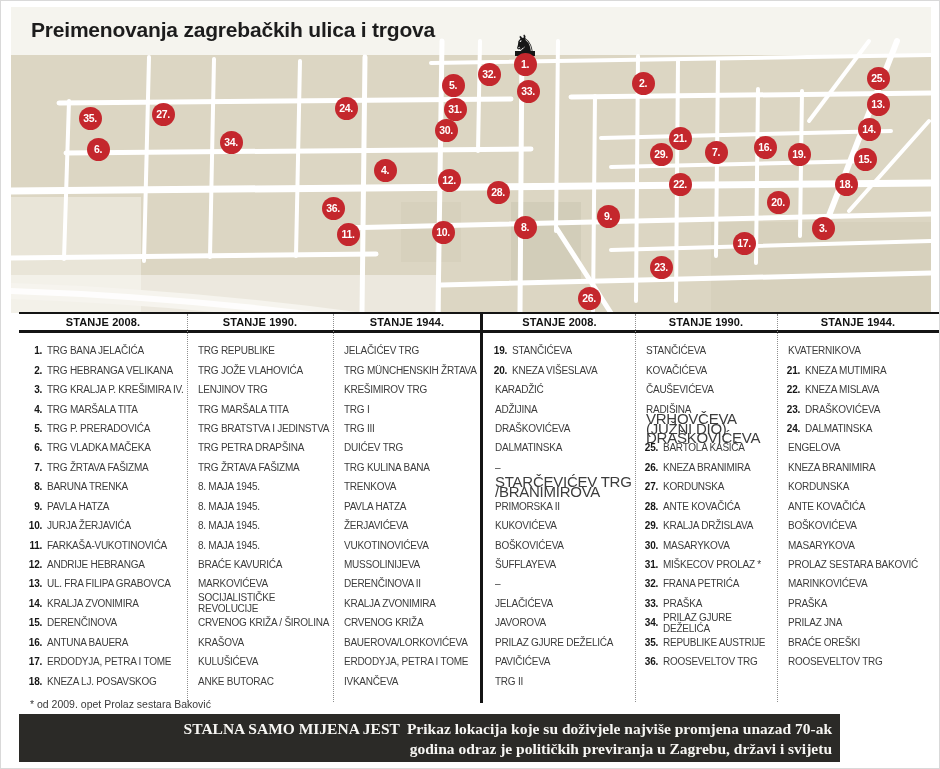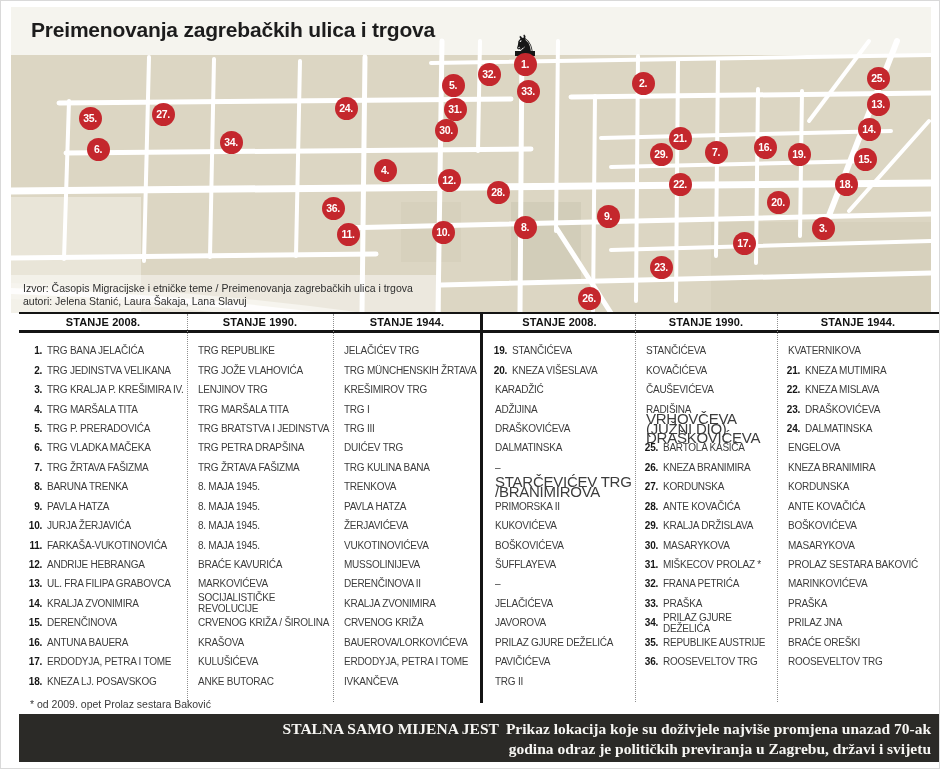--- a/index.html
+++ b/index.html
@@ -28,21 +28,21 @@
   #half-left{left:18px;width:462px;grid-template-columns:168px 146px 148px;}
   #half-right{left:483px;width:455px;grid-template-columns:151px 142px 162px;}
   .cell{display:flex;align-items:center;font-size:10px;color:#3c3c3c;letter-spacing:-0.25px;
         white-space:pre-line;overflow:visible;}
   .cell .num{font-weight:bold;color:#161616;width:23px;text-align:right;margin-right:5px;flex-shrink:0;}
   .cell.c2{padding-left:11px;}
   .cell.c3{padding-left:11px;}
   .cell.two-line{font-size:15px;line-height:9.5px;}
   #footnote{position:absolute;left:29px;top:697px;font-size:10.5px;color:#3a3a3a;}
   
-  #banner{position:absolute;left:18px;top:713px;width:920px;height:48px;background:#2b2a27;}
+  #banner{position:absolute;left:18px;top:713px;width:821px;height:48px;background:#2b2a27;}
   #banner-text{position:absolute;right:8px;top:5px;width:676px;text-align:right;
                font-family:"Liberation Serif",serif;font-weight:bold;font-size:15.5px;
                line-height:20px;color:#f7f6f3;}
   #banner-text .lead{margin-right:7px;}
 </style>
 </head>
 <body>
 
 <div id="page">
 
@@ -129,44 +129,40 @@
         <div class="marker" style="left: 466.5px; top: 55.5px;">32.</div>
         <div class="marker" style="left: 505.5px; top: 72.5px;">33.</div>
         <div class="marker" style="left: 208.5px; top: 123.5px;">34.</div>
         <div class="marker" style="left: 67.5px; top: 99.5px;">35.</div>
         <div class="marker" style="left: 310.5px; top: 189.5px;">36.</div>
       </div>
   </div>
 
   <div id="title">Preimenovanja zagrebačkih ulica i trgova</div>
 
-  <div id="source">
-    <div>Izvor: Časopis Migracijske i etničke teme / Preimenovanja zagrebačkih ulica i trgova</div>
-    <div>autori: Jelena Stanić, Laura Šakaja, Lana Slavuj</div>
-  </div>
 
   <div class="hline" id="line-top"></div>
   <div class="thead" style="left:18px;width:168px;">STANJE 2008.</div>
   <div class="thead" style="left:186px;width:146px;">STANJE 1990.</div>
   <div class="thead" style="left:332px;width:148px;">STANJE 1944.</div>
   <div class="thead" style="left:483px;width:151px;">STANJE 2008.</div>
   <div class="thead" style="left:634px;width:142px;">STANJE 1990.</div>
   <div class="thead" style="left:776px;width:162px;">STANJE 1944.</div>
   <div class="hline" id="line-head"></div>
   <div class="vdots" id="vd1"></div>
   <div class="vdots" id="vd2"></div>
   <div class="vdots" id="vd3"></div>
   <div class="vdots" id="vd4"></div>
   <div id="vcenter"></div>
 
   <div class="half" id="half-left">
       <div class="cell c1"><span class="num">1.</span><span>TRG BANA JELAČIĆA</span></div>
       <div class="cell c2">TRG REPUBLIKE</div>
       <div class="cell c3">JELAČIĆEV TRG</div>
-      <div class="cell c1"><span class="num">2.</span><span>TRG JEDINSTVA VELIKANA</span></div>
+      <div class="cell c1"><span class="num">2.</span><span>TRG HEBRANGA VELIKANA</span></div>
       <div class="cell c2">TRG JOŽE VLAHOVIĆA</div>
       <div class="cell c3">TRG MÜNCHENSKIH ŽRTAVA</div>
       <div class="cell c1"><span class="num">3.</span><span>TRG KRALJA P. KREŠIMIRA IV.</span></div>
       <div class="cell c2">LENJINOV TRG</div>
       <div class="cell c3">KREŠIMIROV TRG</div>
       <div class="cell c1"><span class="num">4.</span><span>TRG MARŠALA TITA</span></div>
       <div class="cell c2">TRG MARŠALA TITA</div>
       <div class="cell c3">TRG I</div>
       <div class="cell c1"><span class="num">5.</span><span>TRG P. PRERADOVIĆA</span></div>
       <div class="cell c2">TRG BRATSTVA I JEDINSTVA</div>

